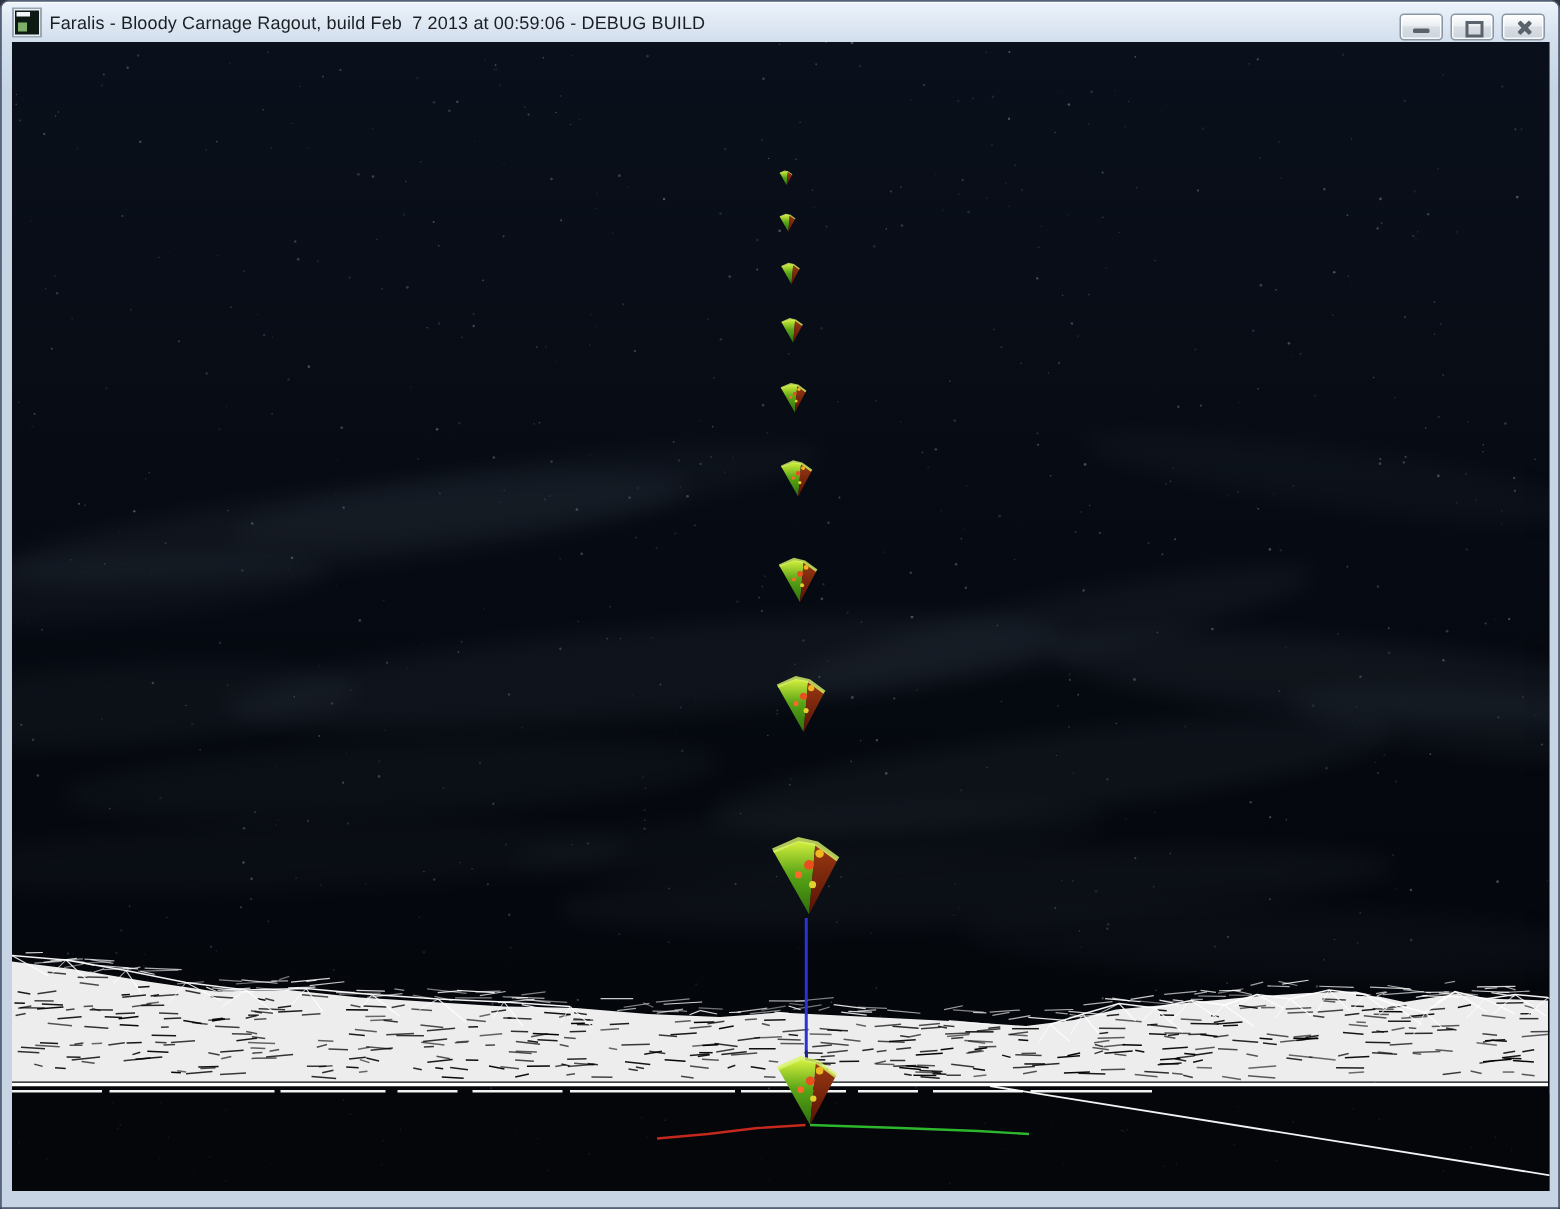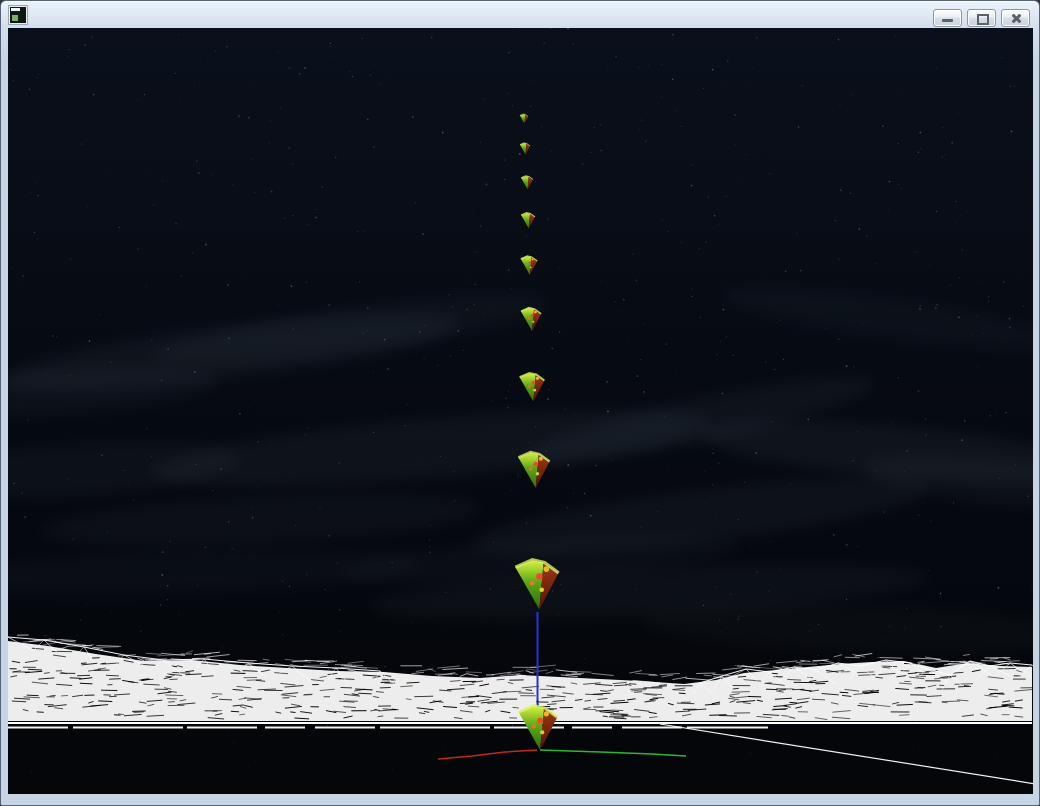--- a/index.html
+++ b/index.html
@@ -28,20 +28,21 @@
   .viewport{position:absolute;left:7px;top:27px;width:1025px;height:766px;background:#04070c;
             box-shadow:inset 0 0 0 1px #96a5b6;}
   .viewport svg{display:block;width:100%;height:100%;}
 </style>
 </head>
 <body>
 
 <div class="window">
   <div class="titlebar">
     <span class="app-icon"></span>
+    <span class="title">Faralis - Bloody Carnage Ragout, build Feb  7 2013 at 00:59:06 - DEBUG BUILD</span>
     <div class="controls">
       <button class="win-btn" aria-label="Minimize">
         <span class="glyph-min"></span>
       </button>
       <button class="win-btn" aria-label="Maximize">
         <span class="glyph-max"></span>
       </button>
       <button class="win-btn" aria-label="Close">
         <span class="glyph-close"></span>
       </button>

